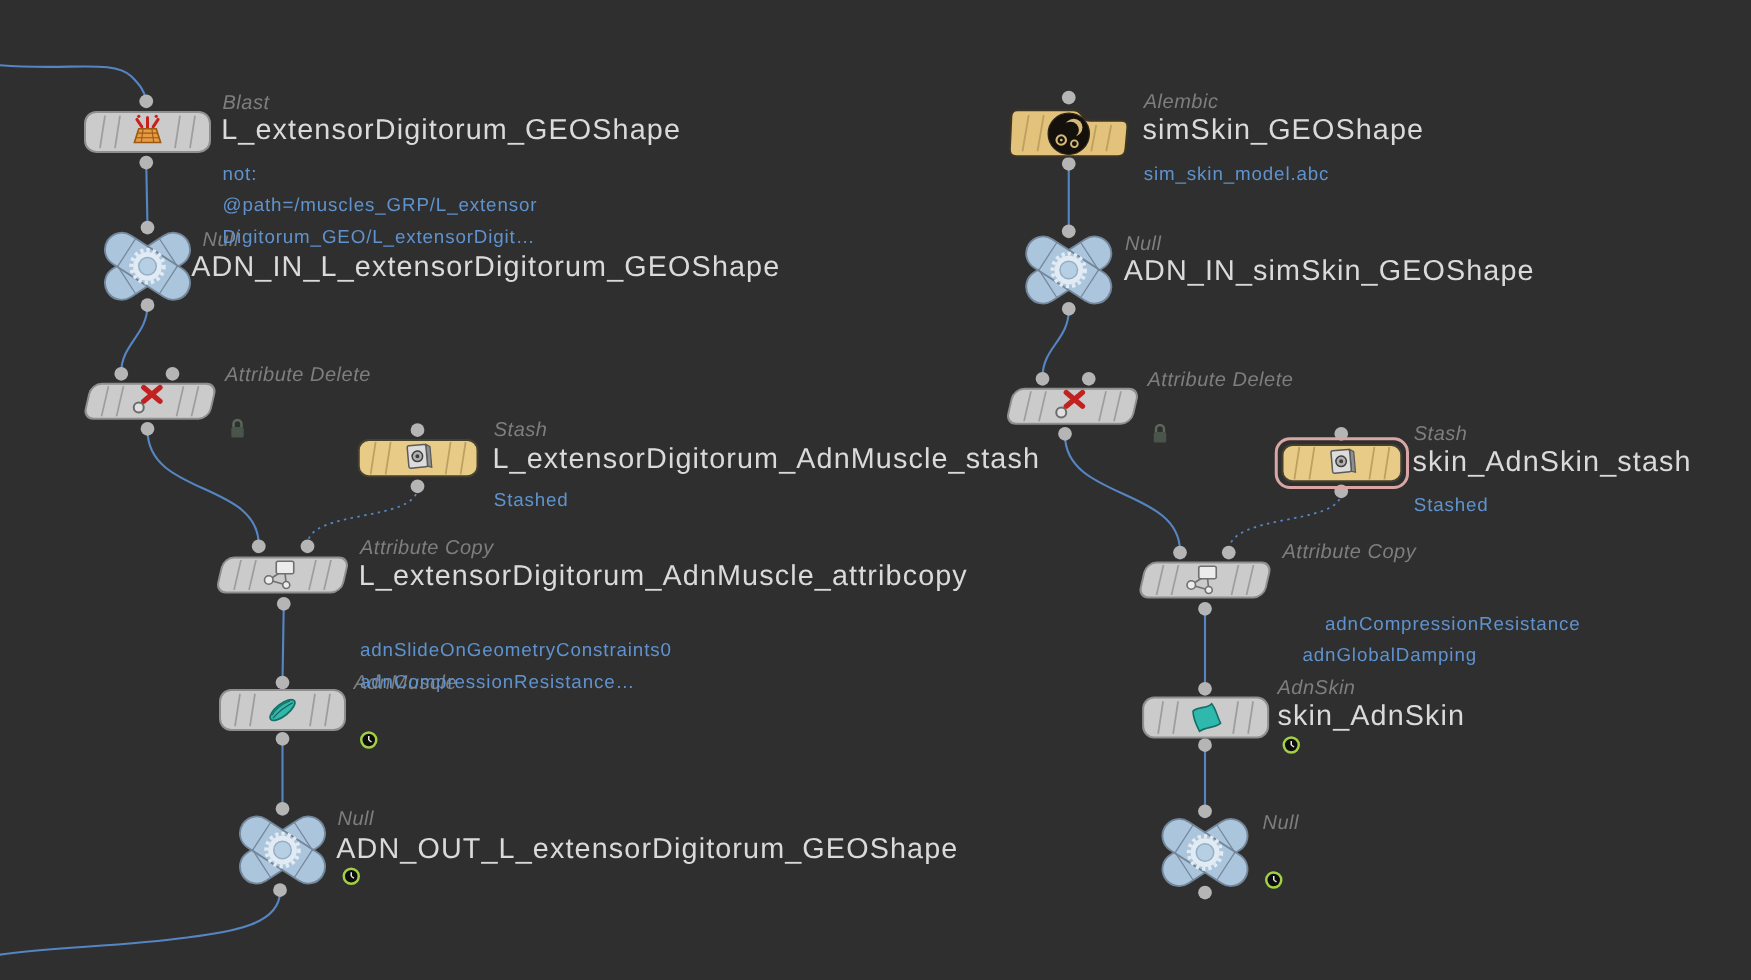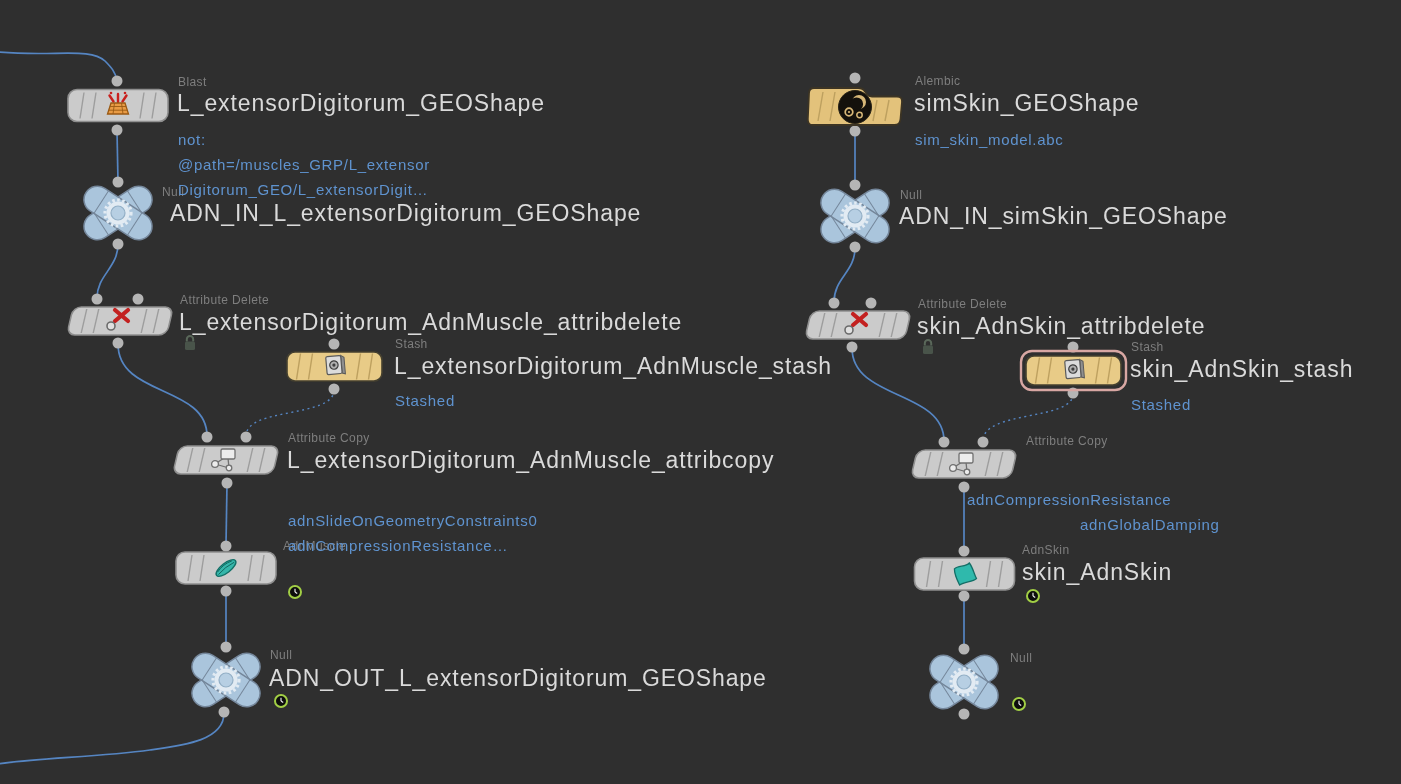--- a/index.html
+++ b/index.html
@@ -1,20 +1,20 @@
 <!DOCTYPE html>
 <html><head>
 <meta charset="utf-8">
 <style>
   html,body{margin:0;padding:0;background:#2f2f2f;}
   #canvas{position:relative;width:1401px;height:784px;background:#2f2f2f;overflow:hidden;
           font-family:"Liberation Sans", sans-serif;}
   #wiresvg{position:absolute;left:0;top:0;z-index:1;}
-  .type-label{position:absolute;font-size:12px;line-height:19px;color:#7e7e7e;
-              letter-spacing:0.4px;white-space:nowrap;z-index:2;}
+  .type-label{position:absolute;font-size:16px;line-height:19px;color:#7e7e7e;
+              letter-spacing:0.4px;white-space:nowrap;z-index:2;font-style:italic;}
   .node-name{position:absolute;font-size:23px;line-height:22px;color:#dadada;
              letter-spacing:0.9px;white-space:nowrap;z-index:3;}
   .comment{position:absolute;font-size:15px;line-height:19px;color:#5f93cf;
            letter-spacing:0.7px;white-space:nowrap;z-index:4;}
 </style>
 </head>
 <body>
 
 <div id="canvas">
 
@@ -252,24 +252,23 @@
   </g>
 </svg>
 
 <div class="type-label" style="left:178px;top:73px">Blast</div>
 <div class="node-name" style="left:177px;top:92px">L_extensorDigitorum_GEOShape</div>
 <div class="comment" style="left:178px;top:130px">not:</div>
 <div class="comment" style="left:178px;top:155px">@path=/muscles_GRP/L_extensor</div>
 <div class="comment" style="left:178px;top:180px">Digitorum_GEO/L_extensorDigit…</div>
 
 <div class="type-label" style="left:162px;top:183px">Null</div>
-<div class="node-name" style="left:170px;top:202px">ADN_IN_L_extensorDigitorum_GEOShape</div>
+<div class="node-name" style="left:153px;top:202px">ADN_IN_L_extensorDigitorum_GEOShape</div>
 
 <div class="type-label" style="left:180px;top:291px">Attribute Delete</div>
-<div class="node-name" style="left:179px;top:311px">L_extensorDigitorum_AdnMuscle_attribdelete</div>
 
 <div class="type-label" style="left:395px;top:335px">Stash</div>
 <div class="node-name" style="left:394px;top:355px">L_extensorDigitorum_AdnMuscle_stash</div>
 <div class="comment" style="left:395px;top:391px">Stashed</div>
 
 <div class="type-label" style="left:288px;top:429px">Attribute Copy</div>
 <div class="node-name" style="left:287px;top:449px">L_extensorDigitorum_AdnMuscle_attribcopy</div>
 <div class="comment" style="left:288px;top:511px">adnSlideOnGeometryConstraints0</div>
 <div class="comment" style="left:288px;top:536px">adnCompressionResistance…</div>
 
@@ -279,28 +278,27 @@
 <div class="node-name" style="left:269px;top:667px">ADN_OUT_L_extensorDigitorum_GEOShape</div>
 
 <div class="type-label" style="left:915px;top:72px">Alembic</div>
 <div class="node-name" style="left:914px;top:92px">simSkin_GEOShape</div>
 <div class="comment" style="left:915px;top:130px">sim_skin_model.abc</div>
 
 <div class="type-label" style="left:900px;top:186px">Null</div>
 <div class="node-name" style="left:899px;top:205px">ADN_IN_simSkin_GEOShape</div>
 
 <div class="type-label" style="left:918px;top:295px">Attribute Delete</div>
-<div class="node-name" style="left:917px;top:315px">skin_AdnSkin_attribdelete</div>
 
 <div class="type-label" style="left:1131px;top:338px">Stash</div>
 <div class="node-name" style="left:1130px;top:358px">skin_AdnSkin_stash</div>
 <div class="comment" style="left:1131px;top:395px">Stashed</div>
 
 <div class="type-label" style="left:1026px;top:432px">Attribute Copy</div>
-<div class="comment" style="left:967px;top:490px">adnCompressionResistance</div>
-<div class="comment" style="left:1080px;top:515px">adnGlobalDamping</div>
+<div class="comment" style="left:1060px;top:490px">adnCompressionResistance</div>
+<div class="comment" style="left:1042px;top:515px">adnGlobalDamping</div>
 
 <div class="type-label" style="left:1022px;top:541px">AdnSkin</div>
 <div class="node-name" style="left:1022px;top:561px">skin_AdnSkin</div>
 
 <div class="type-label" style="left:1010px;top:649px">Null</div>
 
 </div>
 
 </body></html>

